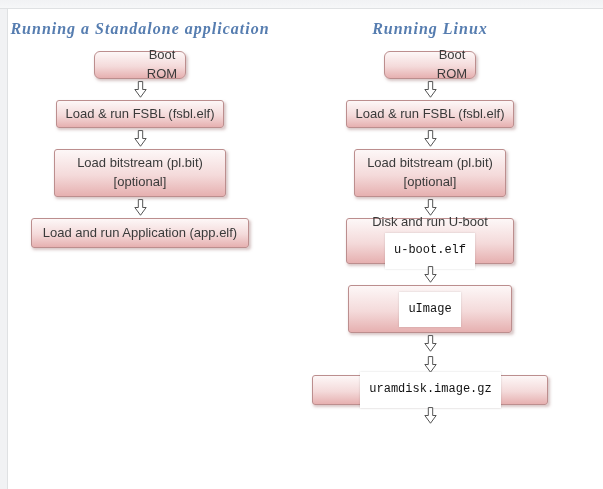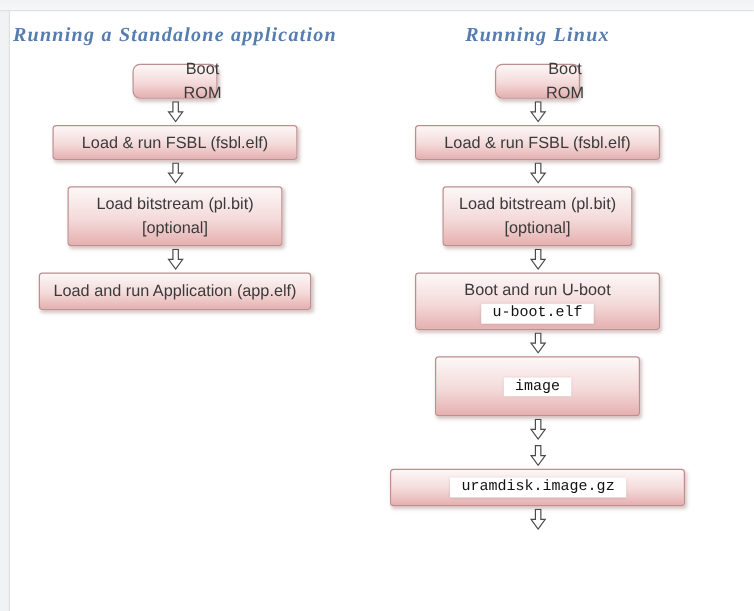--- a/index.html
+++ b/index.html
@@ -57,32 +57,32 @@
     border:1px solid var(--box-border);
     border-radius:3px;
     box-shadow:1.5px 2px 3px rgba(140,90,90,0.35);
     color:var(--box-text);
     font-size:13px;
     line-height:1.45;
     text-align:center;
     flex-shrink:0;
   }
   .r6{border-radius:6px;}
-  .w92{width:68px;padding-left:44px;}  .w152{width:152px;} .w164{width:164px;}
-  .w168{width:196px;}.w172{width:172px;} .w218{width:218px;}
+  .w92{width:92px;padding-left:44px;}  .w152{width:152px;} .w164{width:164px;}
+  .w168{width:168px;}.w172{width:172px;} .w218{width:218px;}
   .w220{width:220px;}.w236{width:236px;}
   .h28{height:28px;} .h30{height:30px;text-align:right;} .h46{height:46px;} .h48{height:48px;}
   .chip{
     display:inline-block;
     background:var(--chip-bg);
     color:var(--chip-text);
     font-family:"Liberation Mono","DejaVu Sans Mono",monospace;
     font-size:12px;
     line-height:1.3;
-    padding:0 9px;
+    padding:10px 9px;
     box-shadow:0 0 2px rgba(0,0,0,0.15);
     white-space:nowrap;
   }
   .box .chip{margin-top:1px;}
   .inline-row{display:flex;align-items:center;white-space:nowrap;}
   .inline-row .chip{margin:0 0 0 1px;}
   .arrow{
     width:15px;height:17px;
     margin:2px 0;
     flex-shrink:0;
@@ -154,30 +154,30 @@
   <div class="box w152 h48">
     <span>Load bitstream (pl.bit)</span>
     <span>[optional]</span>
   </div>
 
   <svg class="arrow" viewBox="0 0 14 18">
       <path d="M4.7 0.6 H9.3 V9 H13 L7 17.2 L1 9 H4.7 Z"></path>
     </svg>
 
   <div class="box w168 h46">
-    <span>Boot and run U-boot</span>
+    <span>Disk and run U-boot</span>
     <span class="chip">u-boot.elf</span>
   </div>
 
   <svg class="arrow" viewBox="0 0 14 18">
       <path d="M4.7 0.6 H9.3 V9 H13 L7 17.2 L1 9 H4.7 Z"></path>
     </svg>
 
   <div class="box w164 h48">
-    <span class="chip">image</span>
+    <span class="chip">uImage</span>
   </div>
 
   <svg class="arrow" viewBox="0 0 14 18">
       <path d="M4.7 0.6 H9.3 V9 H13 L7 17.2 L1 9 H4.7 Z"></path>
     </svg>
 
 
   <svg class="arrow" viewBox="0 0 14 18">
       <path d="M4.7 0.6 H9.3 V9 H13 L7 17.2 L1 9 H4.7 Z"></path>
     </svg>

